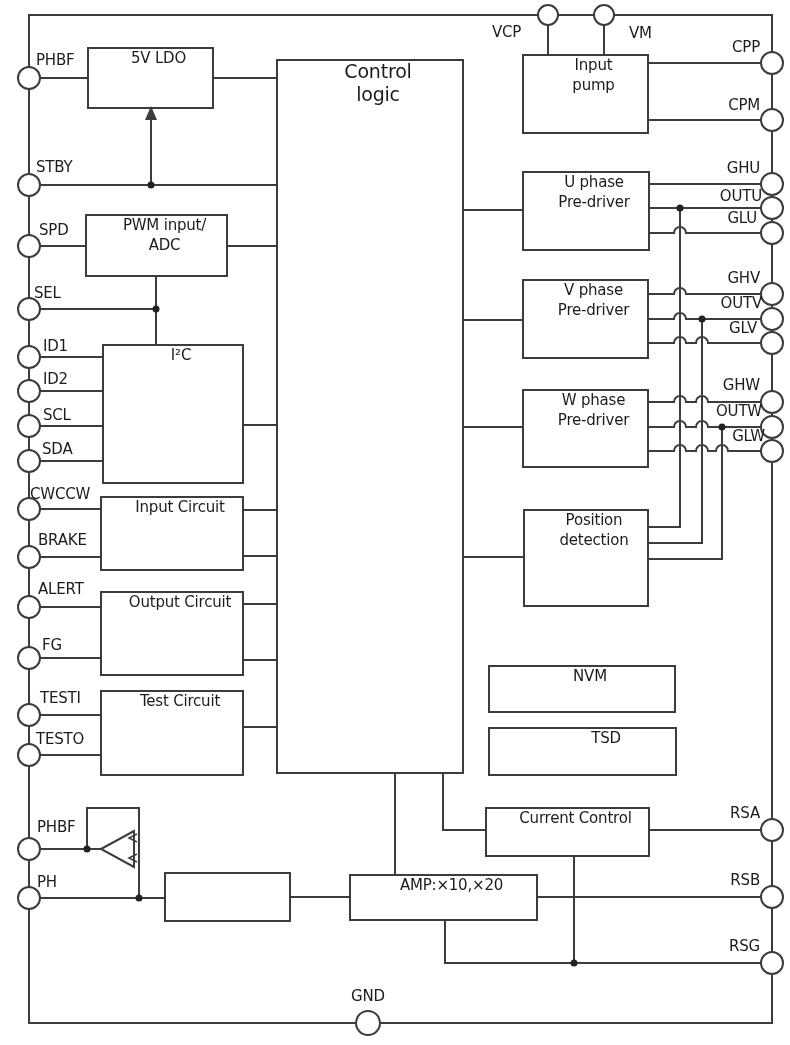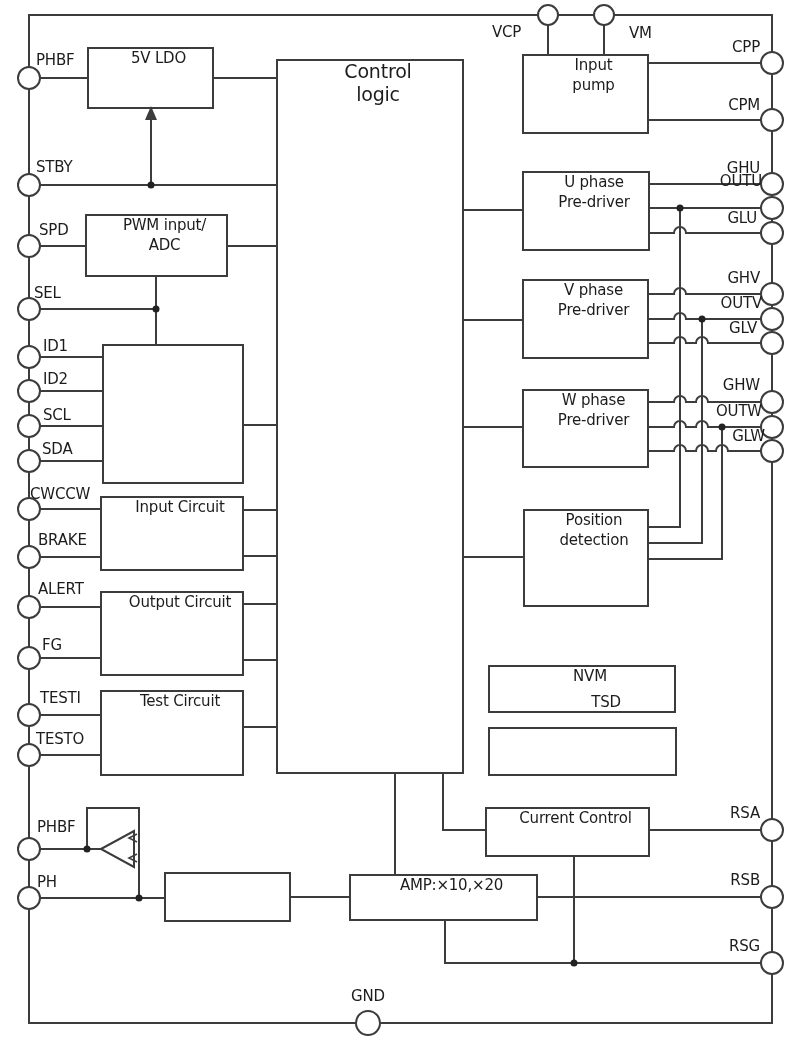--- a/index.html
+++ b/index.html
@@ -182,39 +182,42 @@
   <div class="plabel" style="left:36px;top:731px">TESTO</div>
   <div class="plabel" style="left:37px;top:819px">PHBF</div>
   <div class="plabel" style="left:37px;top:874px">PH</div>
   <div class="plabel" style="left:492px;top:24px">VCP</div>
   <div class="plabel" style="left:629px;top:25px">VM</div>
   <div class="plabel" style="left:351px;top:988px">GND</div>
 
   <div class="plabel r" style="right:30px;top:39px">CPP</div>
   <div class="plabel r" style="right:30px;top:97px">CPM</div>
   <div class="plabel r" style="right:30px;top:160px">GHU</div>
-  <div class="plabel r" style="right:28px;top:173px">OUTU</div>
+  <div class="plabel r" style="right:28px;top:188px">OUTU</div>
   <div class="plabel r" style="right:33px;top:210px">GLU</div>
   <div class="plabel r" style="right:30px;top:270px">GHV</div>
   <div class="plabel r" style="right:28px;top:295px">OUTV</div>
   <div class="plabel r" style="right:33px;top:320px">GLV</div>
   <div class="plabel r" style="right:30px;top:377px">GHW</div>
   <div class="plabel r" style="right:28px;top:403px">OUTW</div>
   <div class="plabel r" style="right:25px;top:428px">GLW</div>
   <div class="plabel r" style="right:30px;top:805px">RSA</div>
   <div class="plabel r" style="right:30px;top:872px">RSB</div>
   <div class="plabel r" style="right:30px;top:938px">RSG</div>
 
   <div class="blabel" style="left:88px;top:48px;width:125px;height:60px">
     <div>5V LDO</div>
   </div>
   <div class="blabel" style="left:86px;top:215px;width:141px;height:61px">
     <div>PWM input/</div>
     <div>ADC</div>
   </div>
+  <div class="blabel" style="left:103px;top:345px;width:140px;height:138px">
+    <div>I²C</div>
+  </div>
   <div class="blabel" style="left:101px;top:497px;width:142px;height:75px">
     <div>Input Circuit</div>
   </div>
   <div class="blabel" style="left:101px;top:592px;width:142px;height:83px">
     <div>Output Circuit</div>
   </div>
   <div class="blabel" style="left:101px;top:691px;width:142px;height:84px">
     <div>Test Circuit</div>
   </div>
   <div class="blabel" style="left:277px;top:60px;width:186px;height:713px;font-size:19px;line-height:23px">
@@ -237,21 +240,21 @@
     <div>W phase</div>
     <div>Pre-driver</div>
   </div>
   <div class="blabel" style="left:524px;top:510px;width:124px;height:96px">
     <div>Position</div>
     <div>detection</div>
   </div>
   <div class="blabel" style="left:489px;top:666px;width:186px;height:46px">
     <div>NVM</div>
   </div>
-  <div class="blabel" style="left:489px;top:692px;width:218px;height:47px">
+  <div class="blabel" style="left:489px;top:728px;width:218px;height:47px">
     <div>TSD</div>
   </div>
   <div class="blabel" style="left:486px;top:808px;width:163px;height:48px">
     <div>Current Control</div>
   </div>
   <div class="blabel" style="left:350px;top:875px;width:187px;height:45px">
     <div>AMP:×10,×20</div>
   </div>
 
 </div>

